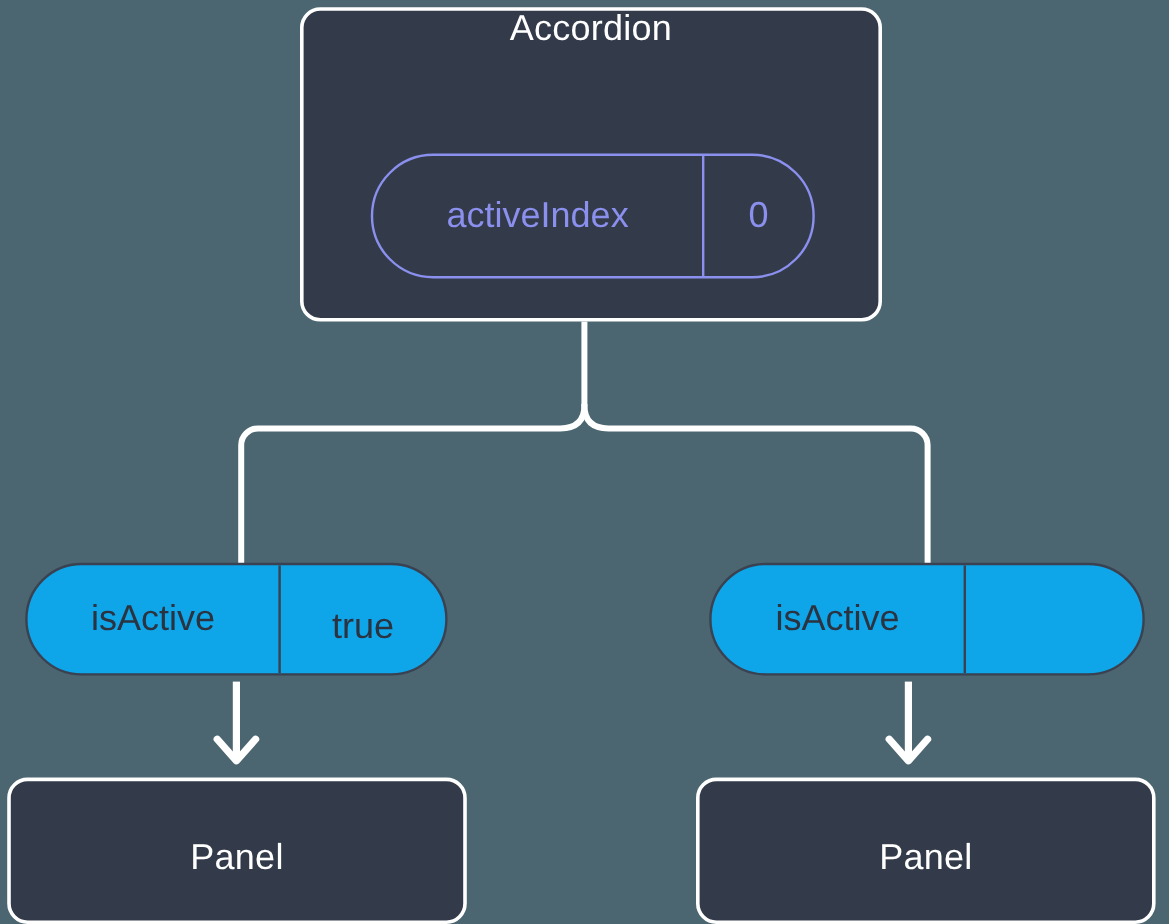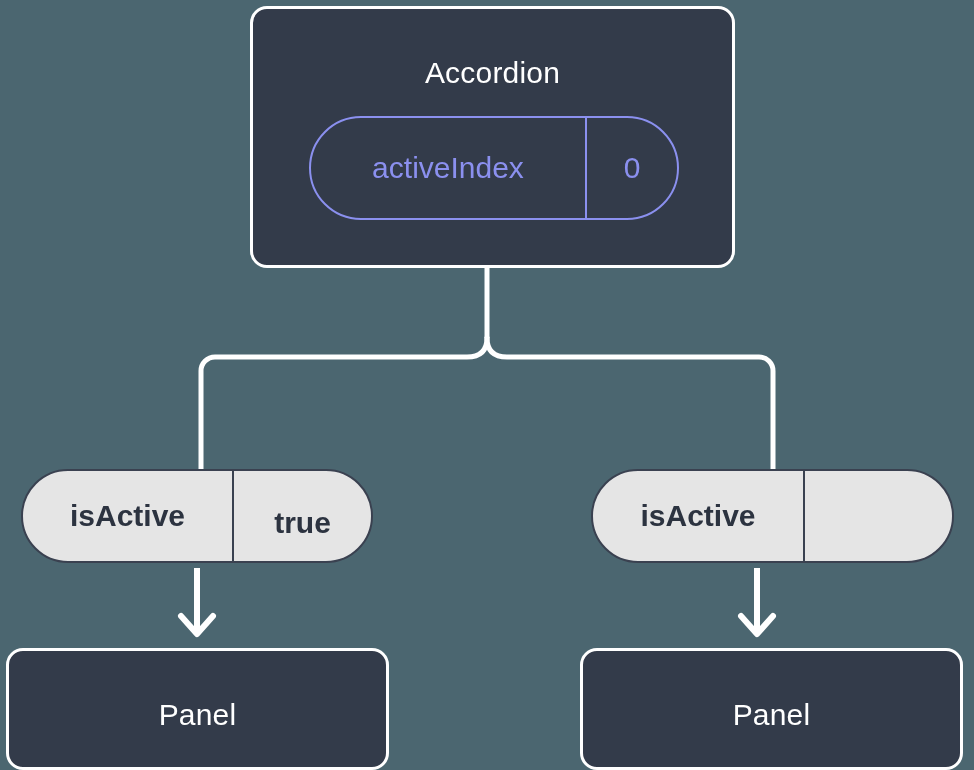--- a/index.html
+++ b/index.html
@@ -49,21 +49,20 @@
     white-space: nowrap;
   }
 
   
   #accordion-box {
     left: 250px;
     top: 6px;
     width: 485px;
     height: 262px;
     justify-content: flex-start;
-    padding-top: 49px;
   }
 
   
   .panel-box {
     height: 122px;
     justify-content: center;
     padding-top: 12px;
   }
   #panel-left {
     left: 6px;
@@ -90,45 +89,44 @@
     display: flex;
     align-items: center;
     justify-content: center;
     white-space: nowrap;
     line-height: 1;
   }
 
   
   #pill-active-index {
     left: 309px;
-    top: 116px;
+    top: 128px;
     width: 370px;
     height: 104px;
     border: 2px solid #8b90ef;
     background: transparent;
   }
   #pill-active-index .pill-key {
     flex: 0 0 274px;
     color: #8b90ef;
     font-size: 30px;
     border-right: 2px solid #8b90ef;
   }
   #pill-active-index .pill-val {
     flex: 1 1 auto;
     color: #8b90ef;
     font-size: 30px;
   }
 
   
   .pill-solid {
-    background: #e5e5e5;
+    background: #0ea5e9;
     border: 2px solid #3a4150;
     height: 94px;
     font-size: 30px;
-    font-weight: bold;
   }
   .pill-solid .pill-key {
     color: #2c3340;
     font-size: 30px;
     border-right: 2px solid #3a4150;
   }
   .pill-solid .pill-val {
     color: #2c3340;
     font-size: 30px;
     margin-top: 13px;

